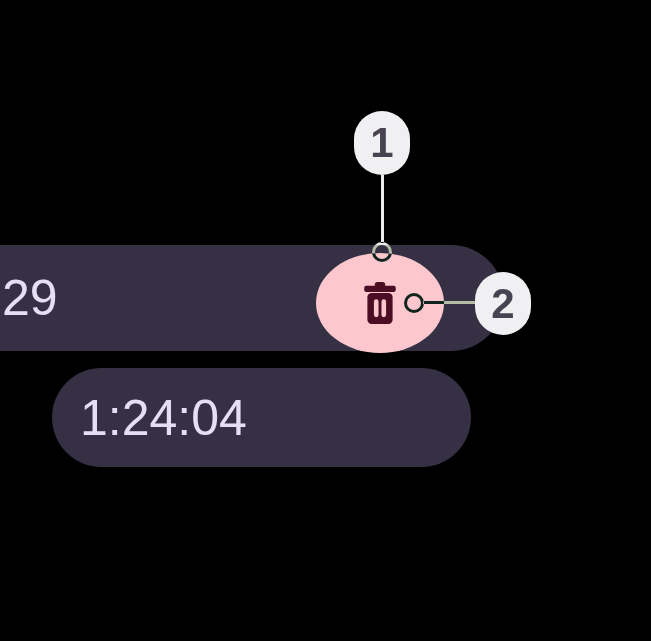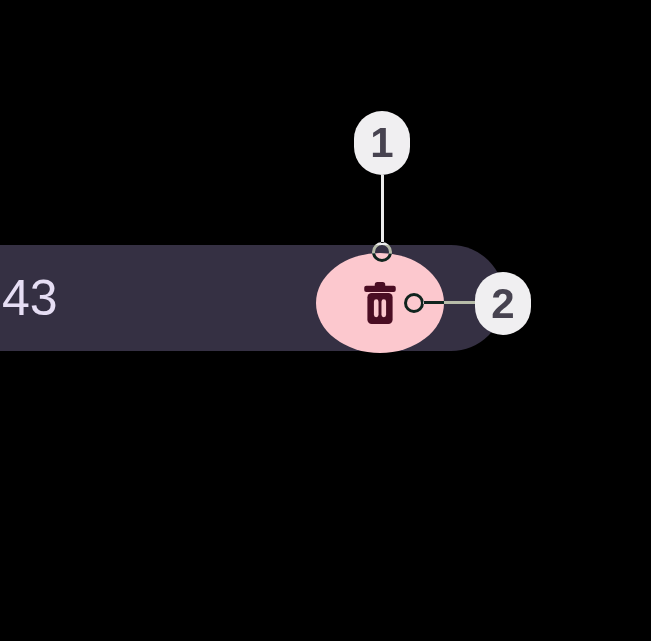--- a/index.html
+++ b/index.html
@@ -82,33 +82,36 @@
   .circle-2{left:404px;top:293px;}
   .line-2{left:423px;top:301px;width:53px;}
   .badge-2{left:475px;top:272px;height:63px;}
 </style>
 </head>
 <body>
 
 <div class="stage">
 
   <div class="pill pill-partial">
-    <span>43</span>
+    <span>29</span>
   </div>
 
   <button class="delete-btn">
     <svg width="38" height="42" viewBox="0 0 34 40" aria-hidden="true">
       <rect x="12" y="0" width="10" height="7" rx="2.5" fill="#4A0D23"></rect>
       <rect x="2" y="3.5" width="30" height="6" rx="2" fill="#4A0D23"></rect>
       <rect x="5" y="10.5" width="24" height="29.5" rx="4" fill="#4A0D23"></rect>
       <rect x="11.2" y="16.5" width="4.4" height="17" rx="2.2" fill="#FCC8CE"></rect>
       <rect x="18.4" y="16.5" width="4.4" height="17" rx="2.2" fill="#FCC8CE"></rect>
     </svg>
   </button>
 
+  <div class="pill pill-main">
+    <span>1:24:04</span>
+  </div>
 
   <div class="conn-line v line-1"></div>
   <div class="conn-circle circle-1"></div>
   <div class="badge badge-1">
     <span>1</span>
   </div>
 
   <div class="conn-circle circle-2"></div>
   <div class="conn-line h line-2"></div>
   <div class="badge badge-2">

